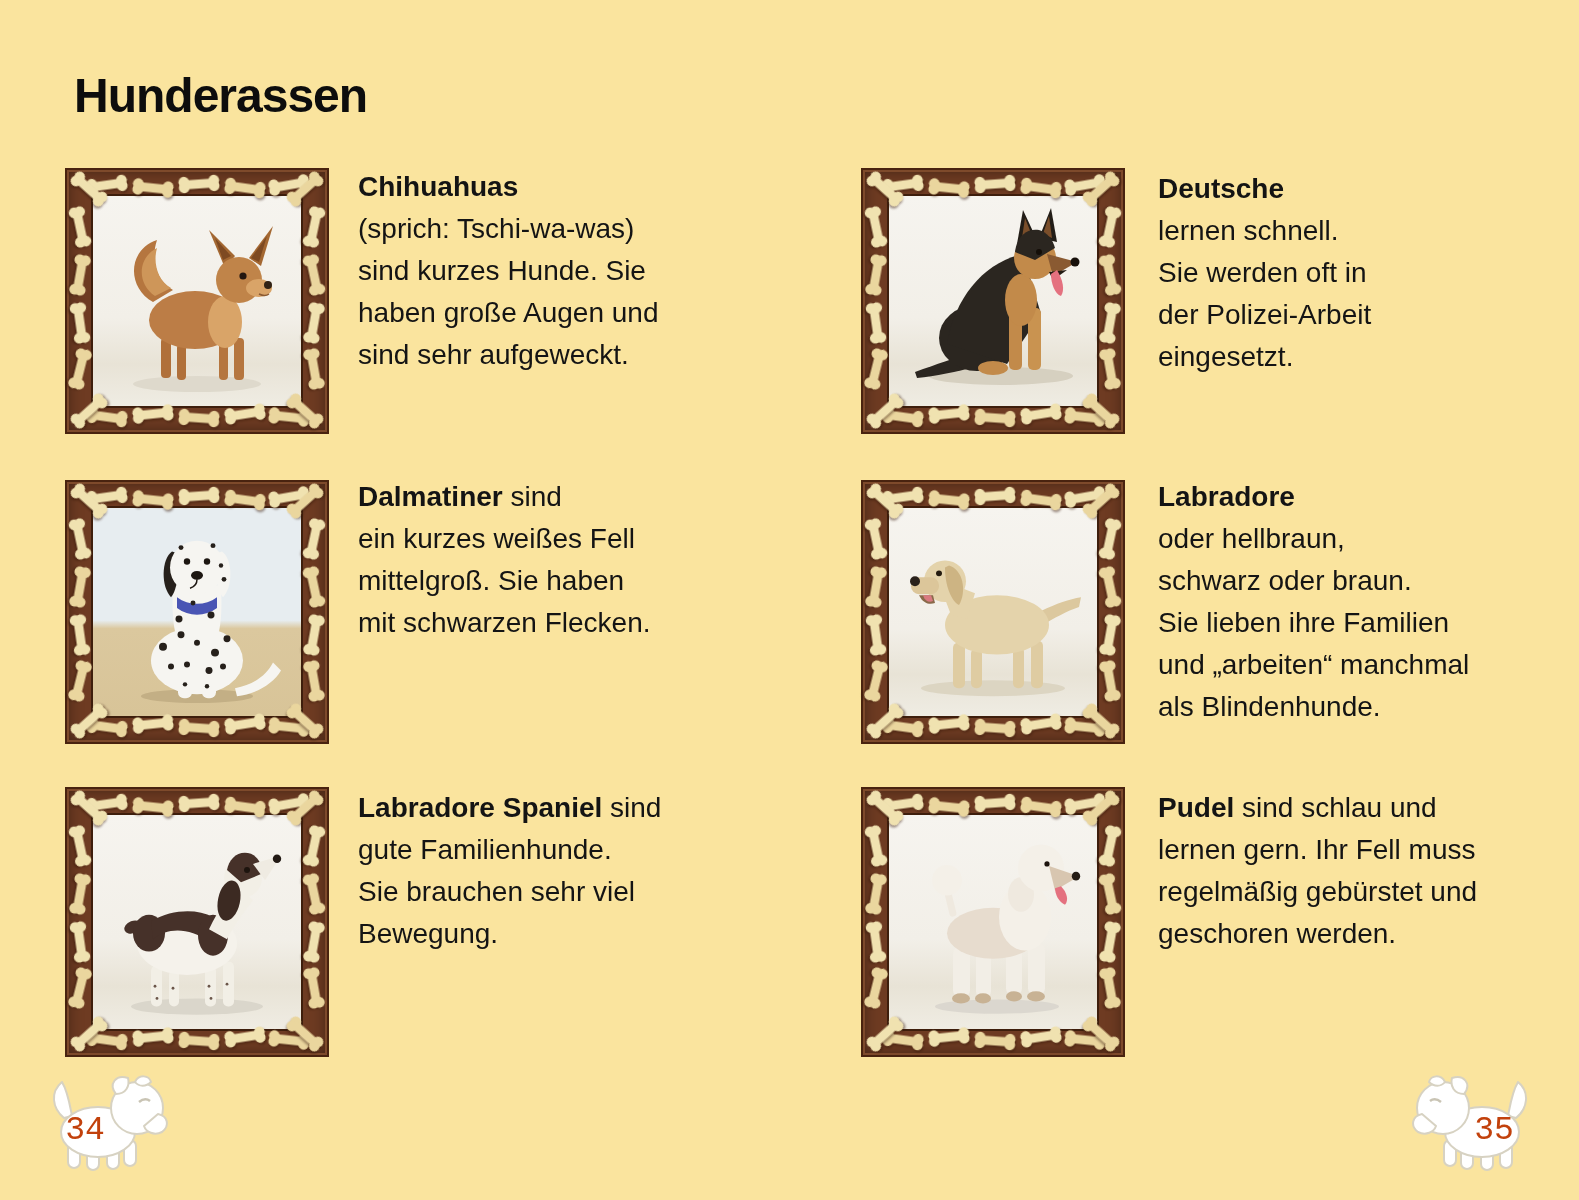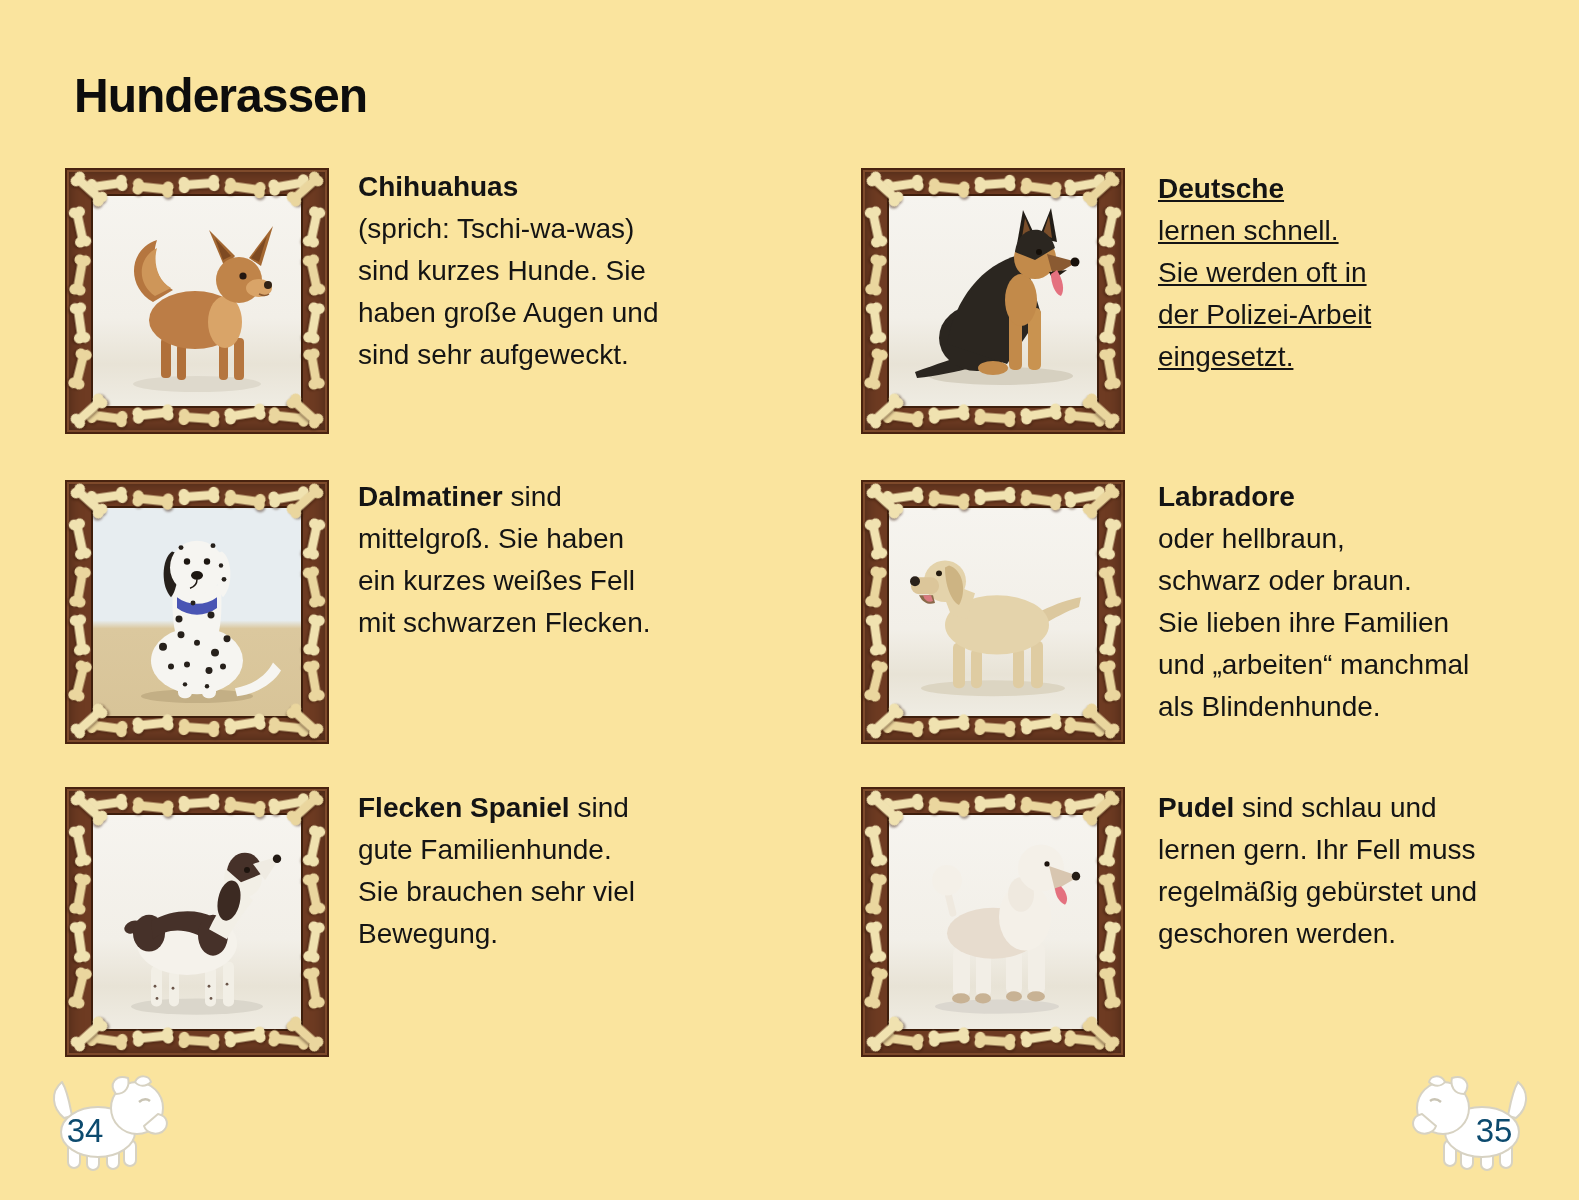--- a/index.html
+++ b/index.html
@@ -17,29 +17,29 @@
   .desc{position:absolute;font-size:28px;line-height:42px;white-space:nowrap;}
   .desc b{font-weight:bold;margin-top:27px;}
   
   .f1{left:65px;top:168px;width:260px;height:262px;}
   .f2{left:861px;top:168px;width:260px;height:262px;}
   .f3{left:65px;top:480px;width:260px;height:260px;}
   .f4{left:861px;top:480px;width:260px;height:260px;}
   .f5{left:65px;top:787px;width:260px;height:266px;}
   .f6{left:861px;top:787px;width:260px;height:266px;}
   .t1{left:358px;top:166px;}
-  .t2{left:1158px;top:168px;text-decoration:underline;}
+  .t2{left:1158px;top:168px;}
   .t3{left:358px;top:476px;}
   .t4{left:1158px;top:476px;}
   .t5{left:358px;top:787px;}
   .t6{left:1158px;top:787px;}
   .pup{position:absolute;width:132px;height:100px;}
   .pup.left{left:40px;top:1072px;}
   .pup.right{left:1408px;top:1072px;transform:scaleX(-1);}
-  .num{position:absolute;width:60px;text-align:center;font-size:33px;color:#0c4a6e;}
+  .num{position:absolute;width:60px;text-align:center;font-size:33px;color:#c2410c;font-family:Liberation Mono, monospace;}
   .num.left{left:55px;top:1112px;}
   .num.right{left:1464px;top:1112px;}
 </style>
 </head>
 <body>
 
 <div id="page">
 
   <div class="title">Hunderassen</div>
 
@@ -748,22 +748,22 @@
                 <circle cx="7" cy="11.8" r="5.4"></circle>
                 <circle cx="37" cy="6.2" r="5.4"></circle>
                 <circle cx="37" cy="11.8" r="5.4"></circle>
                 <rect x="7" y="4.4" width="30" height="9.2" rx="3"></rect>
               </g>
             </svg></div>
         </div>
     </div>
     <div class="desc t3">
         <div class="tline"><b>Dalmatiner</b><span> sind</span></div>
+        <div class="tline"><span>ein kurzes weißes Fell</span></div>
         <div class="tline"><span>mittelgroß. Sie haben</span></div>
-        <div class="tline"><span>ein kurzes weißes Fell</span></div>
         <div class="tline"><span>mit schwarzen Flecken.</span></div>
       </div>
   </div>
 
   <div>
     <div class="frame f4">
       <div class="photo">
         <svg viewBox="0 0 208 210" preserveAspectRatio="none">
           <ellipse cx="104" cy="182" rx="72" ry="8" fill="#DCD5C2"></ellipse>
           <path d="M152,104 C168,96 180,92 192,90 L190,100 C178,104 164,112 154,118 Z" fill="#DCC89E"></path>
@@ -1219,21 +1219,21 @@
                 <circle cx="7" cy="6.2" r="5.4"></circle>
                 <circle cx="7" cy="11.8" r="5.4"></circle>
                 <circle cx="37" cy="6.2" r="5.4"></circle>
                 <circle cx="37" cy="11.8" r="5.4"></circle>
                 <rect x="7" y="4.4" width="30" height="9.2" rx="3"></rect>
               </g>
             </svg></div>
         </div>
     </div>
     <div class="desc t5">
-        <div class="tline"><b>Flecken Spaniel</b><span> sind</span></div>
+        <div class="tline"><b>Labradore Spaniel</b><span> sind</span></div>
         <div class="tline"><span>gute Familienhunde.</span></div>
         <div class="tline"><span>Sie brauchen sehr viel</span></div>
         <div class="tline"><span>Bewegung.</span></div>
       </div>
   </div>
 
   <div>
     <div class="frame f6">
       <div class="photo">
         <svg viewBox="0 0 208 210" preserveAspectRatio="none">

